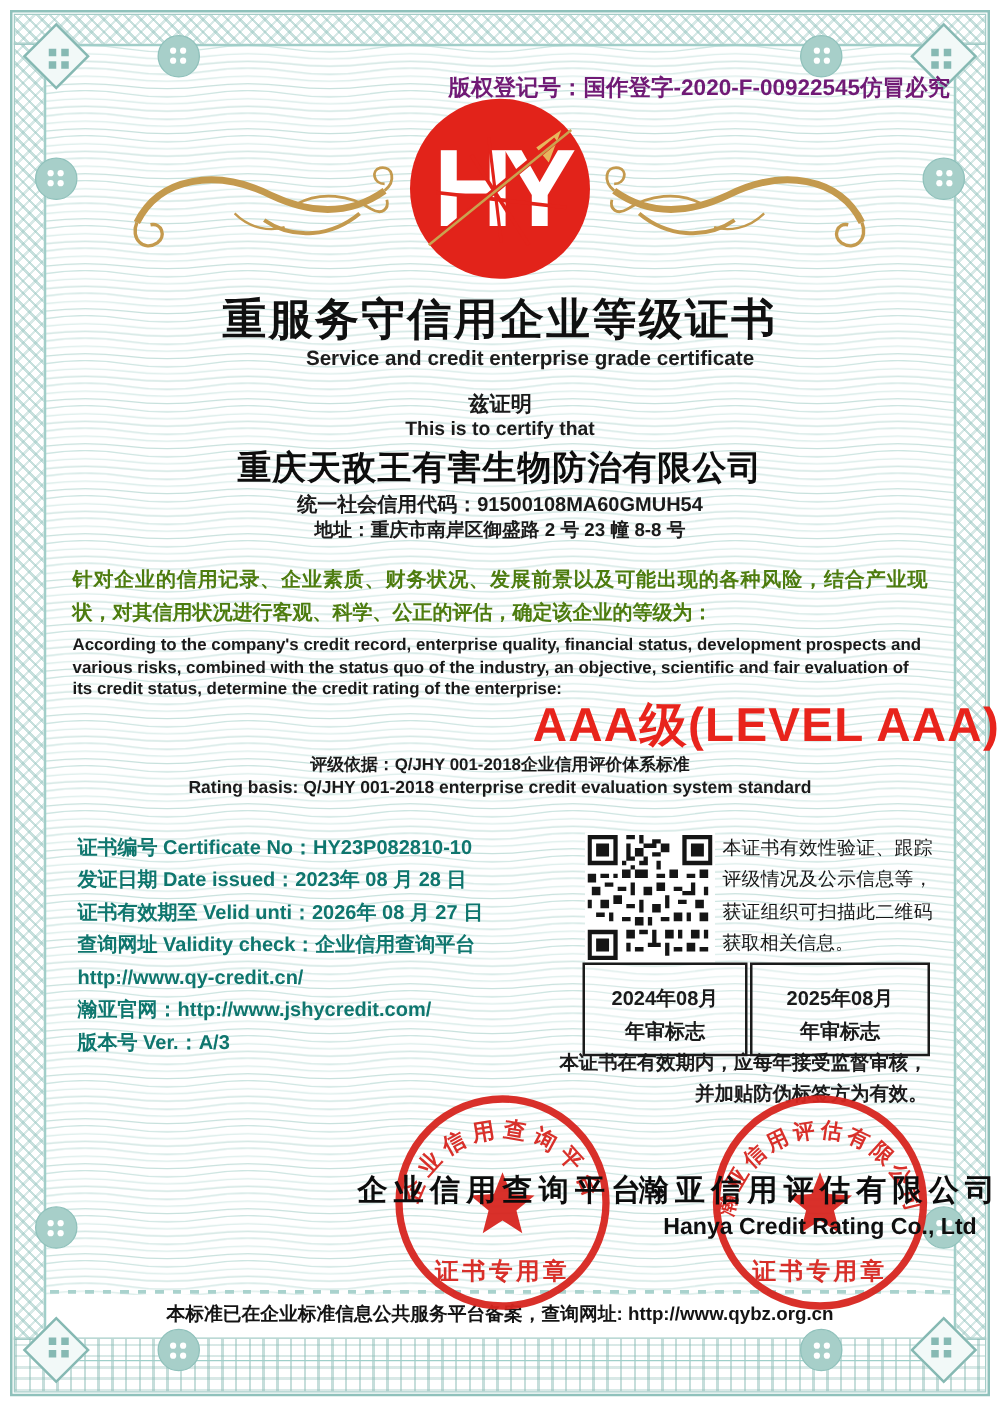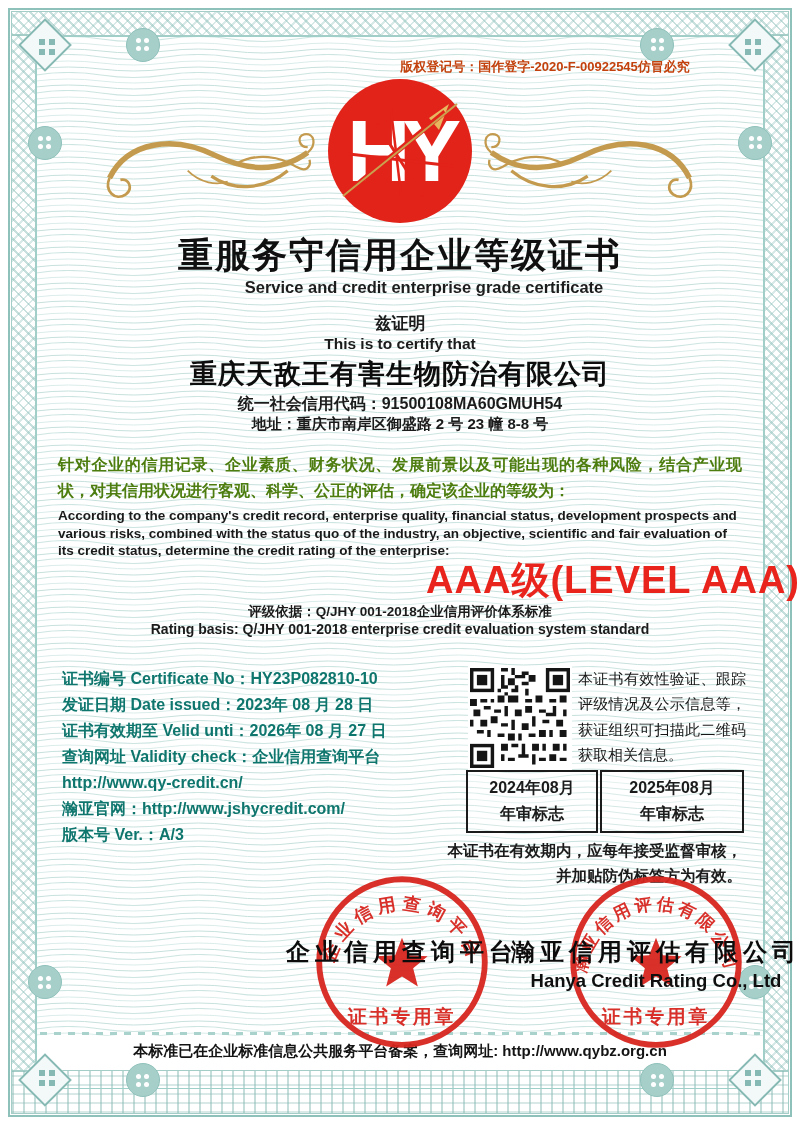--- a/index.html
+++ b/index.html
@@ -38,41 +38,41 @@
     box-shadow:10px 0 #86b9b3,0 10px #86b9b3,10px 10px #86b9b3;}
   .ocircle{position:absolute;width:32px;height:32px;border-radius:50%;background:#a7cfc9;border:1px solid #8fc1bb;}
   .oc-h{left:118px;top:20px;}
   .oc-v{left:20px;top:118px;}
   .cdots{position:absolute;left:9px;top:9px;width:5px;height:5px;background:#fff;border-radius:50%;
     box-shadow:8px 0 #fff,0 8px #fff,8px 8px #fff;}
   
   .waves{left:36px;top:36px;width:728px;height:1000px;z-index:0;}
   
   .content-z{z-index:2;}
-  .copyright{left:330px;top:58px;width:430px;text-align:center;font-size:13px;font-weight:600;color:#c2410c;}
+  .copyright{left:330px;top:58px;width:430px;text-align:right;font-size:18px;font-weight:600;color:#701a75;}
   .logo{left:325px;top:76px;width:150px;height:150px;z-index:2;}
   .flourish{width:235px;height:100px;z-index:2;}
   .fl-left{left:92px;top:118px;}
   .fl-right{left:472px;top:118px;transform:scaleX(-1);}
   .title{left:0;top:232px;width:100%;text-align:center;font-size:35px;font-weight:700;letter-spacing:2px;color:#101010;}
   .subtitle{left:0;top:278px;width:100%;text-align:center;font-size:16.5px;font-weight:600;color:#1d1d1d;margin-left:24px;}
   .certify-cn{left:0;top:312px;width:100%;text-align:center;font-size:17px;font-weight:600;}
   .certify-en{left:0;top:335px;width:100%;text-align:center;font-size:15.5px;font-weight:600;}
   .company{left:0;top:356px;width:100%;text-align:center;font-size:27px;font-weight:700;letter-spacing:1px;color:#0d0d0d;}
   .code-line{left:0;top:394px;width:100%;text-align:center;font-size:16px;font-weight:700;}
   .addr-line{left:0;top:415px;width:100%;text-align:center;font-size:15px;font-weight:700;}
   .body-cn{left:58px;top:452px;width:684px;font-size:16px;font-weight:700;line-height:26px;text-align:justify;color:#4d7c0f;}
   .body-en{left:58px;top:507px;width:684px;font-size:13.5px;font-weight:600;line-height:17.5px;color:#1a1a1a;}
   .rating{left:0;top:555px;width:100%;text-align:center;font-size:38px;font-weight:800;letter-spacing:1px;}
   .basis-cn{left:0;top:603px;width:100%;text-align:center;font-size:13.5px;font-weight:700;}
   .basis-en{left:0;top:621px;width:100%;text-align:center;font-size:14px;font-weight:600;}
   .details{left:62px;top:666px;width:400px;font-size:16px;font-weight:700;line-height:26px;color:#0f766e;}
   .qr-box{left:468px;top:666px;width:100px;height:100px;background:#fff;padding:2px;z-index:2;}
   .qr-note{left:578px;top:666px;width:168px;font-size:15px;font-weight:400;line-height:25.3px;text-align:justify;color:#161616;}
-  .year-box{border:2px solid #1b1b1b;text-align:center;font-weight:700;padding-top:3px;z-index:2;background:rgba(255,255,255,.25);}
+  .year-box{border:2px solid #1b1b1b;text-align:center;font-weight:700;padding-top:15px;z-index:2;background:rgba(255,255,255,.25);}
   .yb1{left:466px;top:770px;width:128px;height:56px;}
   .yb2{left:600px;top:770px;width:140px;height:56px;}
   .year-box div{font-size:16px;line-height:26px;}
   .sup-note{right:58px;top:838px;width:470px;text-align:right;font-size:15.5px;font-weight:700;line-height:25px;}
   .stamp{width:180px;height:180px;top:872px;z-index:3;opacity:.95;}
   .stamp-left{left:312px;}
   .stamp-right{left:566px;}
   .org-cn{top:936px;text-align:center;font-size:24px;font-weight:700;letter-spacing:5px;color:#0c0c0c;z-index:4;}
   .org-cn-left{left:242px;width:320px;}
   .org-cn-right{left:496px;width:320px;}

